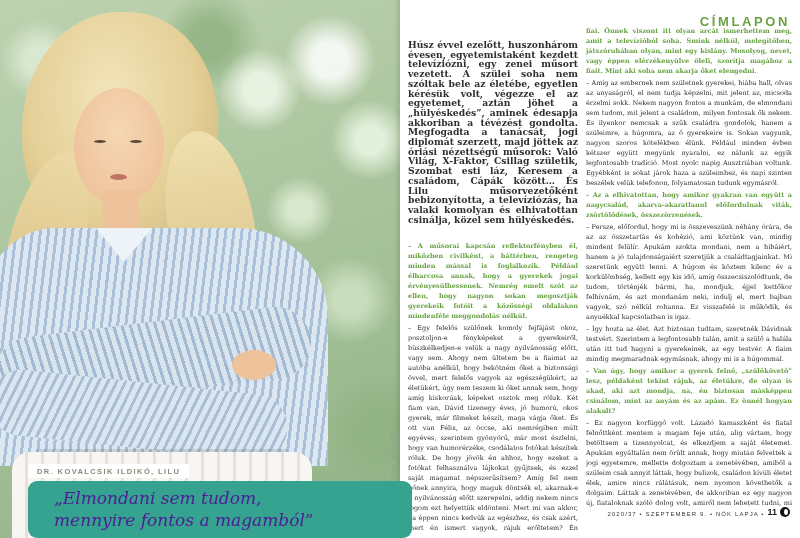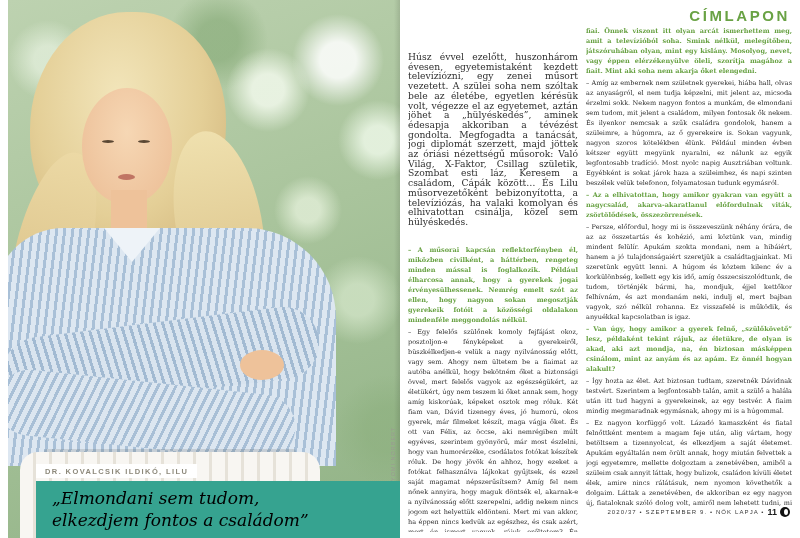--- a/index.html
+++ b/index.html
@@ -2,21 +2,21 @@
 <html lang="hu"><head>
 <meta charset="utf-8">
 <style>
   html,body{margin:0;padding:0;background:#ffffff;}
   body{width:800px;height:538px;position:relative;overflow:hidden;
        font-family:"DejaVu Serif",serif;-webkit-font-smoothing:antialiased;}
 
   .spread{position:absolute;inset:0;background:#fff;}
 
   
-  .photo-page{position:absolute;left:8px;top:0;width:464px;height:538px;overflow:hidden;
+  .photo-page{position:absolute;left:0;top:0;width:464px;height:538px;overflow:hidden;
     background:
       radial-gradient(circle at 330px 60px, rgba(255,255,255,.85) 0 18px, rgba(255,255,255,0) 46px),
       radial-gradient(circle at 370px 140px, rgba(240,250,235,.8) 0 14px, rgba(255,255,255,0) 40px),
       radial-gradient(circle at 300px 210px, rgba(235,245,225,.7) 0 12px, rgba(255,255,255,0) 34px),
       radial-gradient(circle at 260px 90px, rgba(250,255,245,.75) 0 16px, rgba(255,255,255,0) 42px),
       radial-gradient(circle at 350px 300px, rgba(225,240,215,.6) 0 16px, rgba(255,255,255,0) 44px),
       radial-gradient(circle at 40px 60px, rgba(245,252,240,.55) 0 14px, rgba(255,255,255,0) 40px),
       radial-gradient(circle at 210px 40px, rgba(120,160,105,.5) 0 20px, rgba(255,255,255,0) 50px),
       radial-gradient(circle at 380px 430px, rgba(140,175,125,.55) 0 22px, rgba(255,255,255,0) 55px),
       linear-gradient(160deg,#bdd2b0 0%,#a9c49c 45%,#8fb184 100%);}
@@ -53,46 +53,46 @@
   .skirt{position:absolute;left:12px;top:452px;width:300px;height:86px;
         border-radius:18px 18px 0 0;
         background:repeating-linear-gradient(90deg,#f8f6f2 0 13px,#e6e2d9 13px 16px);}
   .waist-shadow{position:absolute;left:36px;top:449px;width:252px;height:6px;
         background:rgba(60,60,50,.14);border-radius:3px;}
 
   .kicker{position:absolute;left:28px;top:464px;z-index:5;background:#ffffff;
         padding:3px 9px 2px;font-family:"Liberation Sans",sans-serif;font-size:7.5px;
         font-weight:bold;letter-spacing:1.4px;color:#8d897b;white-space:nowrap;}
   .quote-box{position:absolute;left:28px;top:481px;z-index:4;width:332px;height:45px;
-        background:#36a390;color:#000000;padding:6px 16px;
-        font-style:italic;font-size:17px;line-height:22px;white-space:nowrap;}
+        background:#36a390;color:#4c1d95;padding:6px 26px;
+        font-style:italic;font-size:17px;line-height:22px;white-space:nowrap;border-radius:9px;}
 
   .gutter{position:absolute;left:394px;top:0;width:10px;height:538px;
         background:linear-gradient(90deg,rgba(0,0,0,0) 0%,rgba(0,0,0,.10) 55%,rgba(255,255,255,0) 100%);}
 
   
   .text-page{position:absolute;left:400px;top:0;width:400px;height:538px;background:#fff;}
-  .section-label{position:absolute;top:7px;right:10px;font-family:"Liberation Sans",sans-serif;
-        font-size:15px;font-weight:bold;letter-spacing:2.6px;color:#69a244;}
+  .section-label{position:absolute;top:14px;right:10px;font-family:"Liberation Sans",sans-serif;
+        font-size:13px;font-weight:bold;letter-spacing:2.6px;color:#69a244;}
 
   .col{position:absolute;overflow:hidden;}
   .col1{left:8px;top:36px;width:170px;height:496px;}
   .col2{left:186px;top:26px;width:206px;height:482px;}
 
   .intro{font-size:9.2px;line-height:9.7px;color:#2f2f2f;text-align:justify;
-        font-weight:400;margin:16px 0 17px 0;min-height:176px;}
+        font-weight:700;margin:4px 0 17px 0;min-height:176px;}
   p.qa{font-size:6.5px;line-height:10px;text-align:justify;margin:0 0 2px 0;color:#2c2c2c;}
   p.qa.q{color:#69a244;font-weight:bold;}
 
   .photo-credit{position:absolute;left:390px;top:408px;height:120px;
         writing-mode:vertical-rl;transform:rotate(180deg);
         font-family:"Liberation Sans",sans-serif;font-size:5.5px;letter-spacing:1px;
         color:#9a9a92;white-space:nowrap;}
 
-  .footer{position:absolute;right:10px;top:507px;display:flex;align-items:center;gap:3px;
+  .footer{position:absolute;right:10px;top:507px;display:flex;align-items:flex-end;gap:3px;
         font-family:"Liberation Sans",sans-serif;font-size:6px;letter-spacing:1.1px;
         color:#3a3a3a;}
   .footer .pagenum{font-size:9px;font-weight:bold;letter-spacing:0;color:#1c1c1c;}
   .logo-circle{width:10px;height:10px;border-radius:50%;background:#111;position:relative;}
   .logo-circle::after{content:"";position:absolute;left:4px;top:2px;width:4px;height:6px;
         border-radius:50%;background:#fff;}
 </style>
 </head>
 <body>
 
@@ -112,43 +112,43 @@
     <div class="collar"></div>
     <div class="arm-upper"></div>
     <div class="arm-lower"></div>
     <div class="hand"></div>
     <div class="waist-shadow"></div>
     <div class="skirt"></div>
 
     <div class="kicker">DR. KOVALCSIK ILDIKÓ, LILU</div>
     <div class="quote-box">
       <div>„Elmondani sem tudom,</div>
-      <div>elkezdjem fontos a családom”</div>
+      <div>mennyire fontos a magamból”</div>
     </div>
   </div>
 
   <div class="gutter"></div>
 
   <div class="text-page">
     <div class="section-label">CÍMLAPON</div>
 
     <div class="col col1">
       <div class="intro">Húsz évvel ezelőtt, huszonhárom évesen, egyetemistaként kezdett televíziózni, egy zenei műsort vezetett. A szülei soha nem szóltak bele az életébe, egyetlen kérésük volt, végezze el az egyetemet, aztán jöhet a „hülyéskedés”, aminek édesapja akkoriban a tévézést gondolta. Megfogadta a tanácsát, jogi diplomát szerzett, majd jöttek az óriási nézettségű műsorok: Való Világ, X-Faktor, Csillag születik, Szombat esti láz, Keresem a családom, Cápák között… És Lilu műsorvezetőként bebizonyította, a televíziózás, ha valaki komolyan és elhivatottan csinálja, közel sem hülyéskedés.</div>
       <p class="qa q">– A műsorai kapcsán reflektorfényben él, miközben civilként, a háttérben, rengeteg minden mással is foglalkozik. Például élharcosa annak, hogy a gyerekek jogai érvényesülhessenek. Nemrég emelt szót az ellen, hogy nagyon sokan megosztják gyerekeik fotóit a közösségi oldalakon mindenféle meggondolás nélkül.</p>
       <p class="qa">– Egy felelős szülőnek komoly fejfájást okoz, posztoljon-e fényképeket a gyerekeiről, büszkélkedjen-e velük a nagy nyilvánosság előtt, vagy sem. Ahogy nem ültetem be a fiaimat az autóba anélkül, hogy bekötném őket a biztonsági övvel, mert felelős vagyok az egészségükért, az életükért, úgy nem teszem ki őket annak sem, hogy amíg kiskorúak, képeket osztok meg róluk. Két fiam van, Dávid tizenegy éves, jó humorú, okos gyerek, már filmeket készít, maga vágja őket. És ott van Félix, az öccse, aki nemrégiben múlt egyéves, szerintem gyönyörű, már most észlelni, hogy van humorérzéke, csodálatos fotókat készítek róluk. De hogy jövök én ahhoz, hogy ezeket a fotókat felhasználva lájkokat gyűjtsek, és ezzel saját magamat népszerűsítsem? Amíg fel nem nőnek annyira, hogy maguk döntsék el, akarnak-e a nyilvánosság előtt szerepelni, addig nekem nincs jogom ezt helyettük eldönteni. Mert mi van akkor, ha éppen nincs kedvük az egészhez, és csak azért, mert én ismert vagyok, rájuk erőltetem? Én pontosan tudom, milyen az, amikor az ember vonakodva szerepel. A látszattal ellentétben introvertált, befelé forduló típus vagyok, előfordul, hogy nekem sincs kedvem a nyilvánosság elé lépni, de az én döntésem volt, hogy televíziós lettem, ráadásul képernyős. De még így is pontosan tudom, mennyit szeretnék magamból megmutatni, és ezt a határt nagyon határozottan és erősen meghúztam. A családom, a velük töltött meghitt pillanatok csak az enyémek és az övék.</p>
 
     </div>
 
     <div class="col col2">
       <p class="qa q">fiai. Önnek viszont itt olyan arcát ismerhettem meg, amit a televízióból soha. Smink nélkül, melegítőben, játszóruhában olyan, mint egy kislány. Mosolyog, nevet, vagy éppen elérzékenyülve öleli, szorítja magához a fiait. Mint aki soha nem akarja őket elengedni.</p>
       <p class="qa">– Amíg az embernek nem születnek gyerekei, hiába hall, olvas az anyaságról, el nem tudja képzelni, mit jelent az, micsoda érzelmi sokk. Nekem nagyon fontos a munkám, de elmondani sem tudom, mit jelent a családom, milyen fontosak ők nekem. És ilyenkor nemcsak a szűk családra gondolok, hanem a szüleimre, a húgomra, az ő gyerekeire is. Sokan vagyunk, nagyon szoros kötelékben élünk. Például minden évben kétszer együtt megyünk nyaralni, ez nálunk az egyik legfontosabb tradíció. Most nyolc napig Ausztriában voltunk. Egyébként is sokat járok haza a szüleimhez, és napi szinten beszélek velük telefonon, folyamatosan tudunk egymásról.</p>
       <p class="qa q">– Az a elhivatottan, hogy amikor gyakran van együtt a nagycsalád, akarva-akaratlanul előfordulnak viták, zsörtölődések, összezörrenések.</p>
       <p class="qa">– Persze, előfordul, hogy mi is összeveszünk néhány órára, de az az összetartás és kohézió, ami köztünk van, mindig mindent felülír. Apukám szokta mondani, nem a hibáiért, hanem a jó tulajdonságaiért szeretjük a családtagjainkat. Mi szeretünk együtt lenni. A húgom és köztem kilenc év a korkülönbség, kellett egy kis idő, amíg összecsiszolódtunk, de tudom, történjék bármi, ha, mondjuk, éjjel kettőkor felhívnám, és azt mondanám neki, indulj el, mert bajban vagyok, szó nélkül rohanna. Ez visszafelé is működik, és anyuékkal kapcsolatban is igaz.</p>
+      <p class="qa">– Így hozta az élet. Azt biztosan tudtam, szeretnék Dávidnak testvért. Szerintem a legfontosabb talán, amit a szülő a halála után itt tud hagyni a gyerekeinek, az egy testvér. A fiaim mindig megmaradnak egymásnak, ahogy mi is a húgommal.</p>
       <p class="qa q">– Van úgy, hogy amikor a gyerek felnő, „szülőkövető” lesz, példaként tekint rájuk, az életükre, de olyan is akad, aki azt mondja, na, én biztosan másképpen csinálom, mint az anyám és az apám. Ez önnél hogyan alakult?</p>
-      <p class="qa">– Így hozta az élet. Azt biztosan tudtam, szeretnék Dávidnak testvért. Szerintem a legfontosabb talán, amit a szülő a halála után itt tud hagyni a gyerekeinek, az egy testvér. A fiaim mindig megmaradnak egymásnak, ahogy mi is a húgommal.</p>
       <p class="qa">– Ez nagyon korfüggő volt. Lázadó kamaszként és fiatal felnőttként mentem a magam feje után, alig vártam, hogy betöltsem a tizennyolcat, és elkezdjem a saját életemet. Apukám egyáltalán nem örült annak, hogy miután felvettek a jogi egyetemre, mellette dolgoztam a zenetévében, amiből a szüleim csak annyit láttak, hogy bulizok, családon kívüli életet élek, amire nincs rálátásuk, nem nyomon követhetők a dolgaim. Láttak a zenetévében, de akkoriban ez egy nagyon új, fiataloknak szóló dolog volt, amiről nem lehetett tudni, mi lesz belőle a későbbiekben. Apukám szerette volna, ha ügyvéd leszek, van egy stabil egzisztenciám, ami jól kiszámítható. Egyébként volt egy megállapodás köztünk: ha elvégzem az egyetemet, akkor zöld utat kap a tévézés.</p>
     </div>
 
     <div class="footer">
       <span>2020/37 • SZEPTEMBER 9. • NŐK LAPJA •</span>
       <span class="pagenum">11</span>
       <span class="logo-circle"></span>
     </div>
   </div>
 

